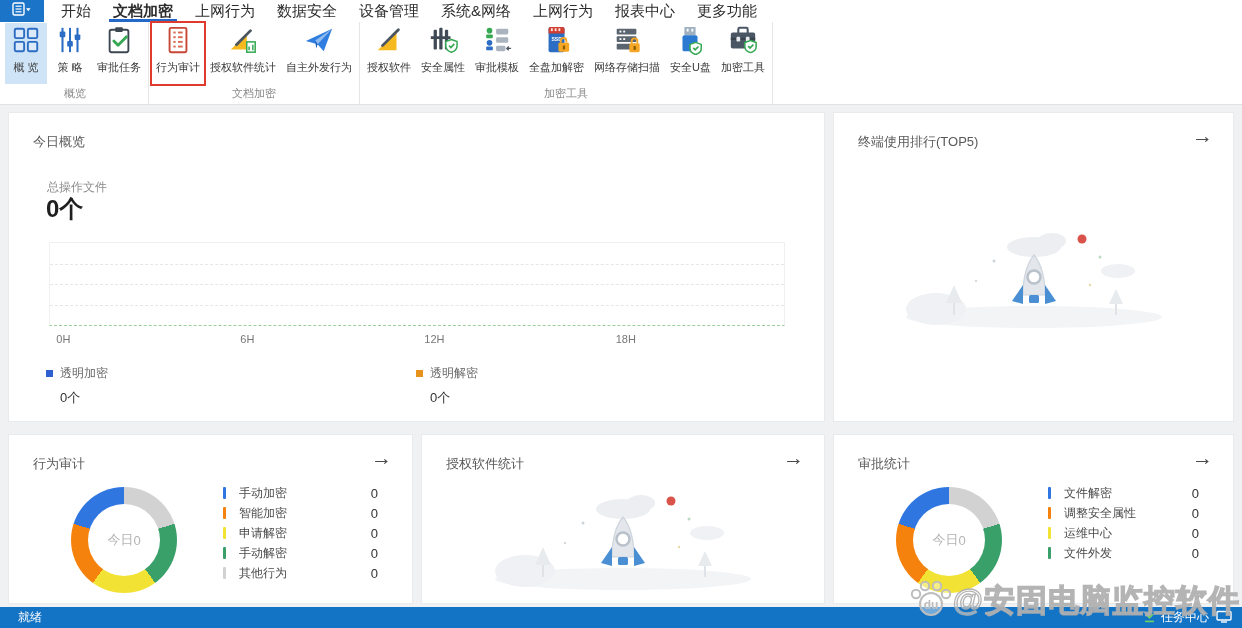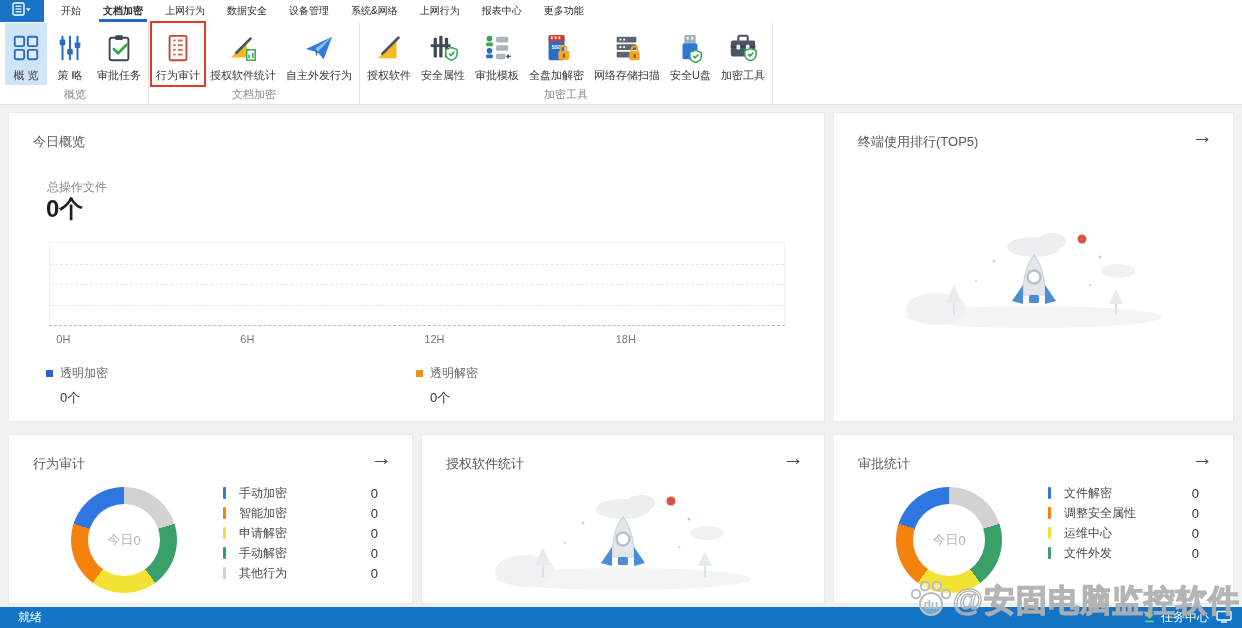--- a/index.html
+++ b/index.html
@@ -5,28 +5,28 @@
   html,body{margin:0;padding:0;}
   body{
     width:1242px;height:628px;position:relative;overflow:hidden;
     font-family:"Liberation Sans","DejaVu Sans",sans-serif;
     background:#ffffff;
   }
   
   .menubar{height:22px;display:flex;align-items:stretch;background:#fff;}
   .app-btn{width:44px;background:#1b74c8;display:flex;align-items:center;justify-content:center;gap:2px;cursor:pointer;}
   .tabs{display:flex;margin-left:6px;}
-  .tab{padding:0 11px;font-size:10px;color:#2d2d2d;display:flex;align-items:center;position:relative;cursor:pointer;white-space:nowrap;justify-content:flex-end;}
+  .tab{padding:0 11px;font-size:15px;color:#2d2d2d;display:flex;align-items:center;position:relative;cursor:pointer;white-space:nowrap;justify-content:flex-end;}
   .tab.active{font-weight:bold;}
   .tab.active::after{content:"";position:absolute;left:7px;right:7px;bottom:0;height:3px;background:#2468c8;}
   
   .ribbon{height:82px;display:flex;background:#fff;border-bottom:1px solid #e2e2e2;padding-left:2px;}
   .rgroup{display:flex;flex-direction:column;border-right:1px solid #e6e6e6;padding:0 2px;}
   .ritems{display:flex;align-items:stretch;flex:1;}
-  .ritem{display:flex;flex-direction:column;align-items:center;justify-content:flex-start;padding:8px 4px 2px;margin:1px;cursor:pointer;position:relative;}
+  .ritem{display:flex;flex-direction:column;align-items:center;justify-content:flex-start;padding:0 4px 2px;margin:1px;cursor:pointer;position:relative;}
   .ricon{width:34px;height:34px;display:flex;align-items:center;justify-content:center;}
   .rlabel{font-size:11px;color:#3a3a3a;white-space:nowrap;margin-top:3px;}
   .ritem.selected{background:#cfe4f6;}
   .ritem.highlighted{outline:2px solid #e0392e;outline-offset:0px;}
   .rgroup-label{text-align:center;font-size:11px;color:#8a8a8a;padding:1px 0 3px;}
   
   .main{position:absolute;top:105px;left:0;right:0;bottom:21px;background:#eff1f3;}
   .card{position:absolute;background:#fff;border:1px solid #e9eaec;box-sizing:border-box;}
   #card-today{left:8px;top:7px;width:817px;height:310px;}
   #card-terminal{left:833px;top:7px;width:401px;height:310px;}

